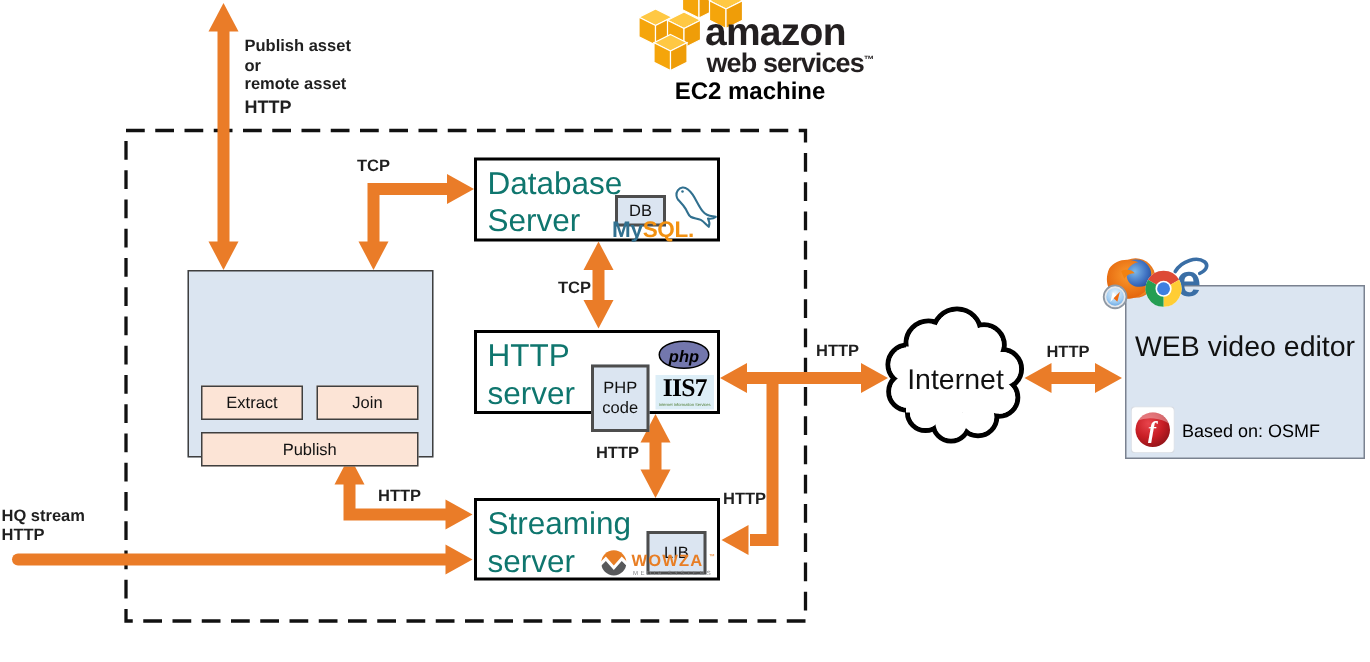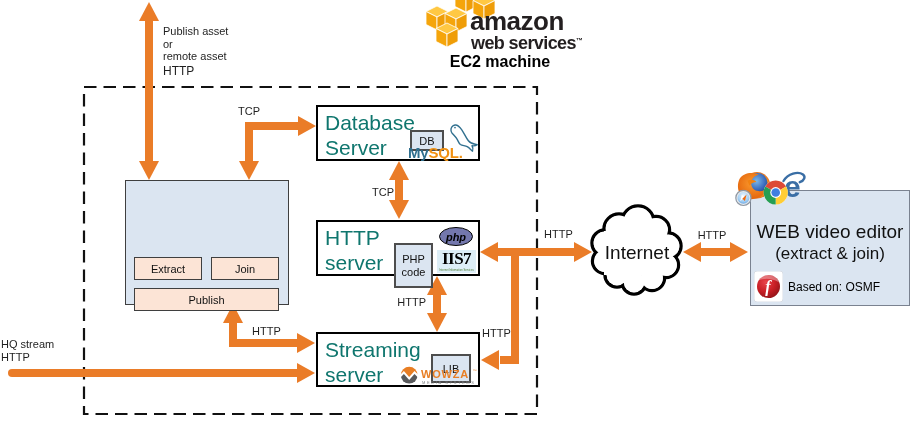--- a/index.html
+++ b/index.html
@@ -9,21 +9,21 @@
     --ink:#1a1a1a;
   }
   html,body{margin:0;padding:0;background:#fff;}
   #canvas{
     position:relative;width:913px;height:441px;background:#ffffff;overflow:hidden;
     font-family:"Liberation Sans",sans-serif;color:var(--ink);
   }
   #canvas *{box-sizing:border-box;}
   .abs{position:absolute;}
   svg{display:block;}
-  .lbl{position:absolute;font-size:11px;line-height:12px;color:#1f1f1f;white-space:nowrap;z-index:3;}
+  .lbl{position:absolute;font-size:11px;line-height:12px;color:#1f1f1f;white-space:nowrap;z-index:3;font-weight:bold;}
   .box{position:absolute;z-index:2;}
   .server-box{background:#fff;border:2px solid #000;}
   .server-title{position:absolute;left:7px;top:3px;font-size:21px;line-height:25px;color:#0f766e;width:105px;}
   .chip{position:absolute;display:flex;align-items:center;justify-content:center;
         background:var(--panel-blue);border:2px solid #4d4d4d;font-size:11px;color:#111;text-align:center;margin-top:16px;}
   .peach{background:var(--chip-peach);border:1px solid #3f3f3f;}
   .bluepanel{background:var(--panel-blue);}
 </style>
 </head>
 <body>
@@ -229,21 +229,20 @@
       <circle cx="31" cy="72" r="10.4"></circle>
       <circle cx="19" cy="58" r="10.9"></circle>
       <circle cx="19" cy="40" r="11.4"></circle>
       <rect x="18" y="28" width="62" height="44"></rect>
     </g>
     <text x="51" y="56" text-anchor="middle" font-size="19" fill="#111" font-family="Liberation Sans, sans-serif">Internet</text>
   </svg>
 
   <div class="box bluepanel" style="left:750px;top:190px;width:160px;height:116px;border:1.5px solid #7a8290">
     <div class="abs" style="left:0;top:31px;width:100%;text-align:center;font-size:19px;line-height:20px;color:#111">WEB video editor</div>
-    <div class="abs" style="left:0;top:53px;width:100%;text-align:center;font-size:17px;color:#111">(extract &amp; join)</div>
     <svg class="abs" style="left:3px;top:80px" width="29" height="31" viewBox="0 0 29 31">
       <rect x="0" y="0" width="29" height="31" rx="3" fill="#fff" stroke="#d8dde4" stroke-width="1"></rect>
       <radialGradient id="flg" cx="38%" cy="32%" r="75%">
         <stop offset="0%" stop-color="#e8444c"></stop>
         <stop offset="55%" stop-color="#c81e25"></stop>
         <stop offset="100%" stop-color="#8e1318"></stop>
       </radialGradient>
       <circle cx="14.5" cy="15.5" r="11.5" fill="url(#flg)"></circle>
       <path d="M14.5 4 A11.5 11.5 0 0 1 25.3 11.5 A16 10 0 0 0 4 9.5 A11.5 11.5 0 0 1 14.5 4 Z" fill="#ffffff" opacity="0.35"></path>
       <text x="14" y="21" text-anchor="middle" font-size="16" font-style="italic" font-weight="bold" fill="#fff" font-family="Liberation Serif, serif">f</text>

